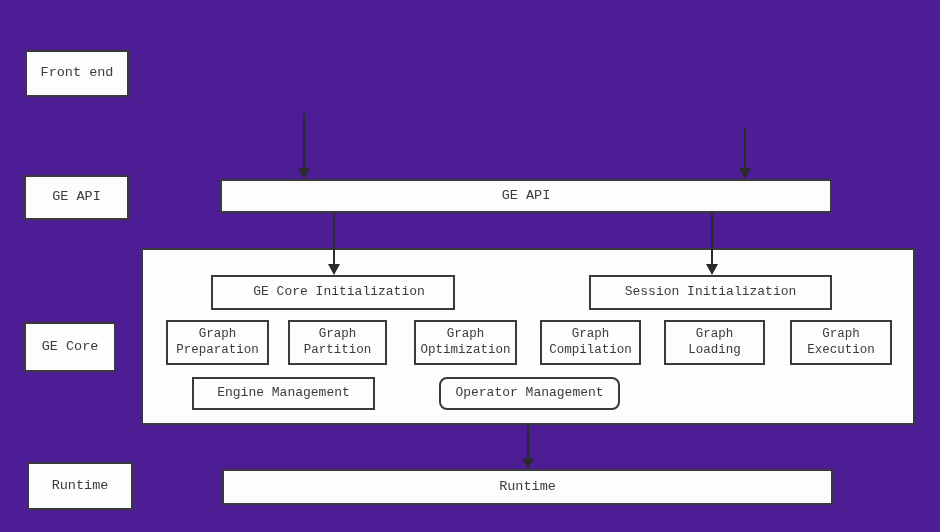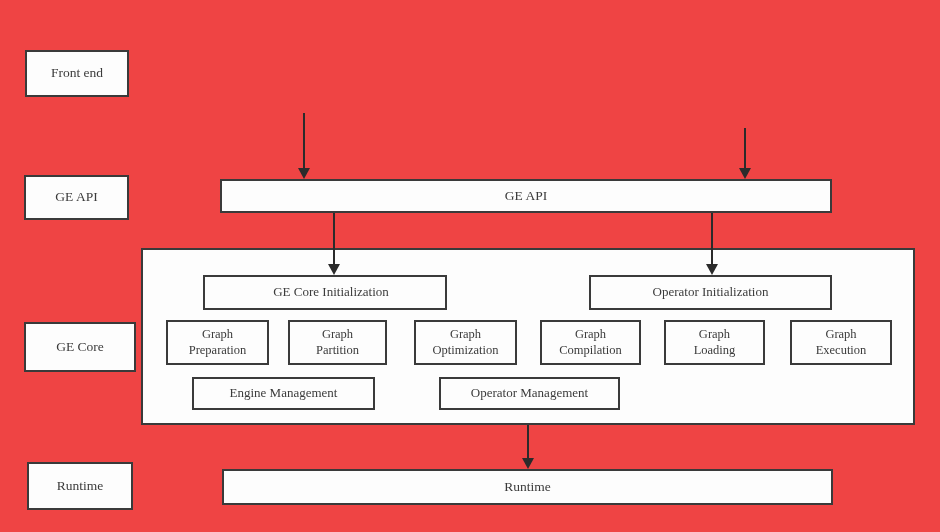--- a/index.html
+++ b/index.html
@@ -5,22 +5,22 @@
 <style>
   html, body {
     margin: 0;
     padding: 0;
     background: #000000;
   }
   #canvas {
     position: relative;
     width: 940px;
     height: 532px;
-    background: #ef4444;
-    font-family: Liberation Serif, serif;
+    background: #4c1d95;
+    font-family: Liberation Mono, monospace;
     overflow: hidden;
   }
   .box {
     position: absolute;
     background: #fdfdfd;
     border: 2px solid #3a3a3a;
     box-sizing: border-box;
     display: flex;
     align-items: center;
     justify-content: center;
@@ -83,43 +83,43 @@
 <div id="canvas">
 
   <div class="box stage-label" style="left:25px; top:50px; width:104px; height:47px;">
     <span>Front end</span>
   </div>
 
   <div class="box stage-label" style="left:24px; top:175px; width:105px; height:45px;">
     <span>GE API</span>
   </div>
 
-  <div class="box stage-label" style="left:24px; top:322px; width:112px; height:50px;">
+  <div class="box stage-label" style="left:24px; top:322px; width:92px; height:50px;">
     <span>GE Core</span>
   </div>
 
   <div class="box stage-label" style="left:27px; top:462px; width:106px; height:48px;">
     <span>Runtime</span>
   </div>
 
 
 
 
   <div class="box bar-label" style="left:220px; top:179px; width:612px; height:34px;">
     <span>GE API</span>
   </div>
 
   <div class="box container-box" style="left:141px; top:248px; width:774px; height:177px;"></div>
 
-  <div class="box init-box" style="left:203px; top:275px; width:244px; height:35px;padding-left:12px;">
+  <div class="box init-box" style="left:211px; top:275px; width:244px; height:35px;padding-left:12px;">
     <span>GE Core Initialization</span>
   </div>
 
   <div class="box init-box" style="left:589px; top:275px; width:243px; height:35px;">
-    <span>Operator Initialization</span>
+    <span>Session Initialization</span>
   </div>
 
   <div class="box unit" style="left:166px; top:320px; width:103px; height:45px;">
     <span>Graph
 Preparation</span>
   </div>
 
   <div class="box unit" style="left:288px; top:320px; width:99px; height:45px;">
     <span>Graph
 Partition</span>
@@ -142,21 +142,21 @@
 
   <div class="box unit" style="left:790px; top:320px; width:102px; height:45px;">
     <span>Graph
 Execution</span>
   </div>
 
   <div class="box mgmt-box" style="left:192px; top:377px; width:183px; height:33px;">
     <span>Engine Management</span>
   </div>
 
-  <div class="box mgmt-box" style="left:439px; top:377px; width:181px; height:33px;">
+  <div class="box mgmt-box" style="left:439px; top:377px; width:181px; height:33px;border-radius:8px;">
     <span>Operator Management</span>
   </div>
 
 
   <div class="box bar-label" style="left:222px; top:469px; width:611px; height:36px;">
     <span>Runtime</span>
   </div>
 
   <div class="arrow" style="left:303px; top:113px; height:66px;">
     <div class="shaft" style="height:55px;"></div>

